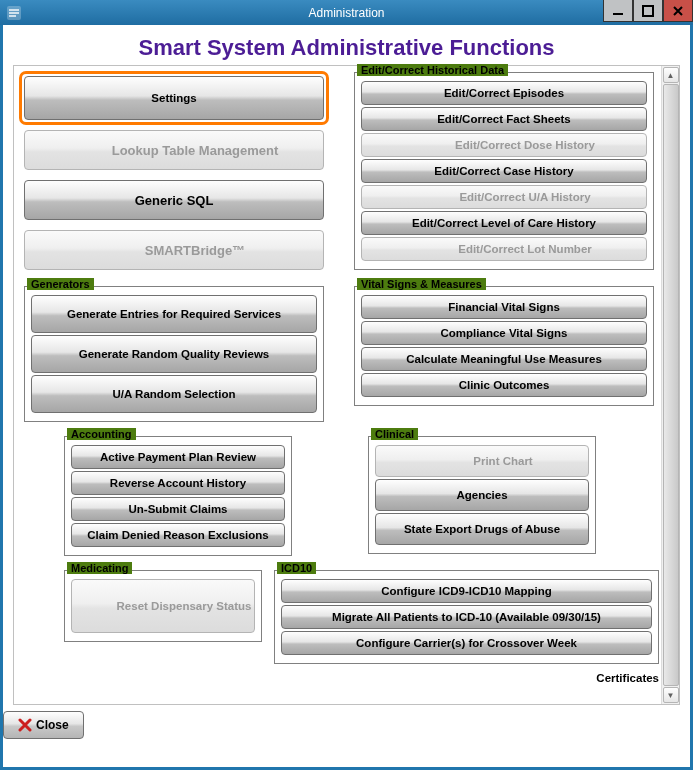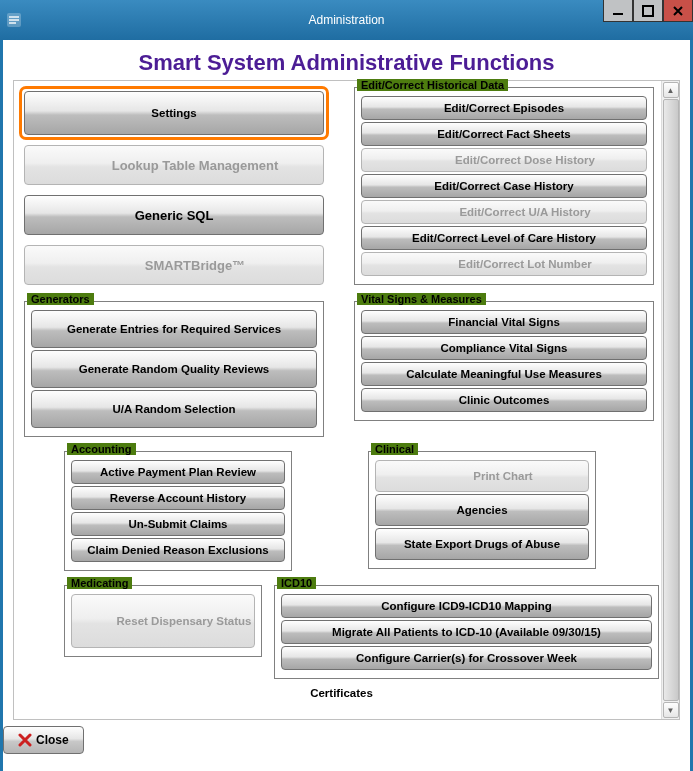--- a/index.html
+++ b/index.html
@@ -6,21 +6,21 @@
   html, body { margin: 0; padding: 0; }
   body {
     font-family: Arial, sans-serif;
     background: #fff;
     width: 693px;
     height: 771px;
     overflow: hidden;
   }
   
   .titlebar {
-    height: 40px;
+    height: 25px;
     background: linear-gradient(#3a8bc0, #1f6da2);
     display: flex;
     align-items: center;
     position: relative;
     color: #fff;
     font-size: 12px;
   }
   .titlebar .title-icon {
     width: 16px; height: 16px; margin: 0 6px;
     display: inline-block;
@@ -159,21 +159,21 @@
     align-items: start;
   }
 
   .highlight {
     outline: 3px solid #ff7a00;
     outline-offset: 2px;
     border-radius: 2px;
   }
 
   .btm-strip {
-    text-align: center;
+    text-align: right;
     font-size: 11.5px;
     font-weight: bold;
     padding: 2px 0 0 0;
   }
   .close-row {
     display: flex;
     justify-content: flex-start;
     margin-top: 2px;
   }
   .close-btn {

